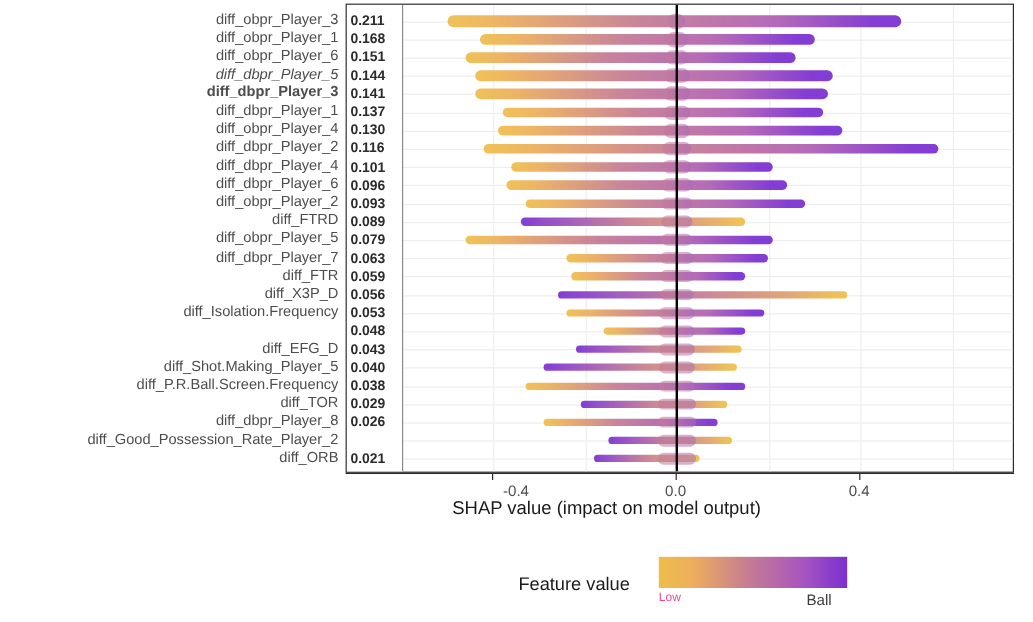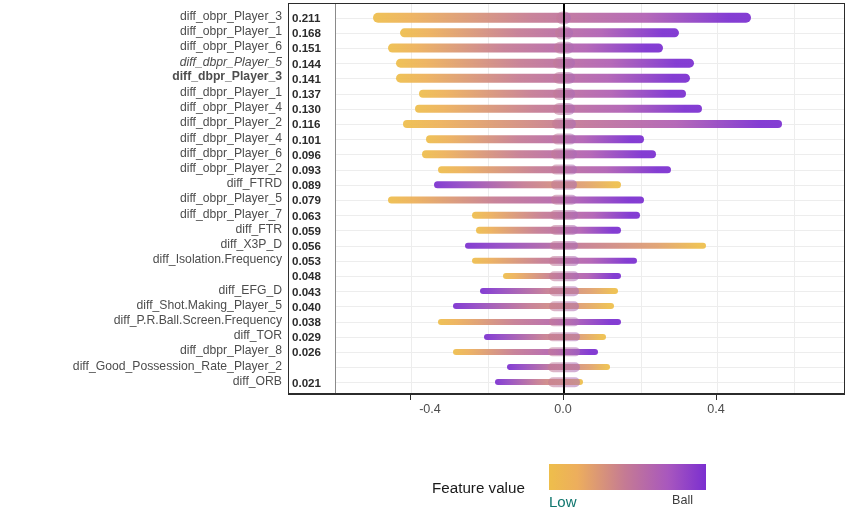--- a/index.html
+++ b/index.html
@@ -65,21 +65,21 @@
 
   
   #legend{position:absolute;left:0;right:0;top:462px;height:56px;}
   #legend-title{
     position:absolute;left:432px;top:17px;font-size:15.2px;color:#1a1a1a;
     white-space:nowrap;
   }
   #legend-bar{
     position:absolute;left:549px;top:2px;width:157px;height:26px;
   }
-  #legend-low{position:absolute;left:549px;top:31px;font-size:15px;color:#0f766e;}
+  #legend-low{position:absolute;left:549px;top:31px;font-size:10px;color:#ec4899;}
   #legend-high{position:absolute;left:672px;top:31px;font-size:12.6px;color:#3d3d3d;}
 </style>
 </head>
 <body>
 
 <div id="plot-root">
 
   <div id="ylabels">
       <div class="ylabel" style="top: 9px;">diff_obpr_Player_3</div>
       <div class="ylabel" style="top: 24.2px;">diff_obpr_Player_1</div>
@@ -276,20 +276,23 @@
   <div id="xaxis">
     <div class="axisline"></div>
   <div class="xtick" style="left: 122px;"></div>
       <div class="xticklabel" style="left: 122px; margin-left: 20px;">-0.4</div>
       <div class="xtick" style="left: 275px;"></div>
       <div class="xticklabel" style="left: 275px;">0.0</div>
       <div class="xtick" style="left: 428px;"></div>
       <div class="xticklabel" style="left: 428px;">0.4</div>
     </div>
 
+  <div id="xtitle">
+    <span id="xtitle-inner">SHAP value (impact on model output)</span>
+  </div>
 
   <div id="legend">
     <div id="legend-title">Feature value</div>
     <div id="legend-bar" style="background: linear-gradient(90deg, rgb(238, 190, 75) 0%, rgb(237, 174, 93) 18%, rgb(197, 123, 147) 48%, rgb(168, 87, 190) 76%, rgb(123, 47, 208) 100%);"></div>
     <div id="legend-low">Low</div>
     <div id="legend-high">Ball</div>
   </div>
 
 </div>
 

